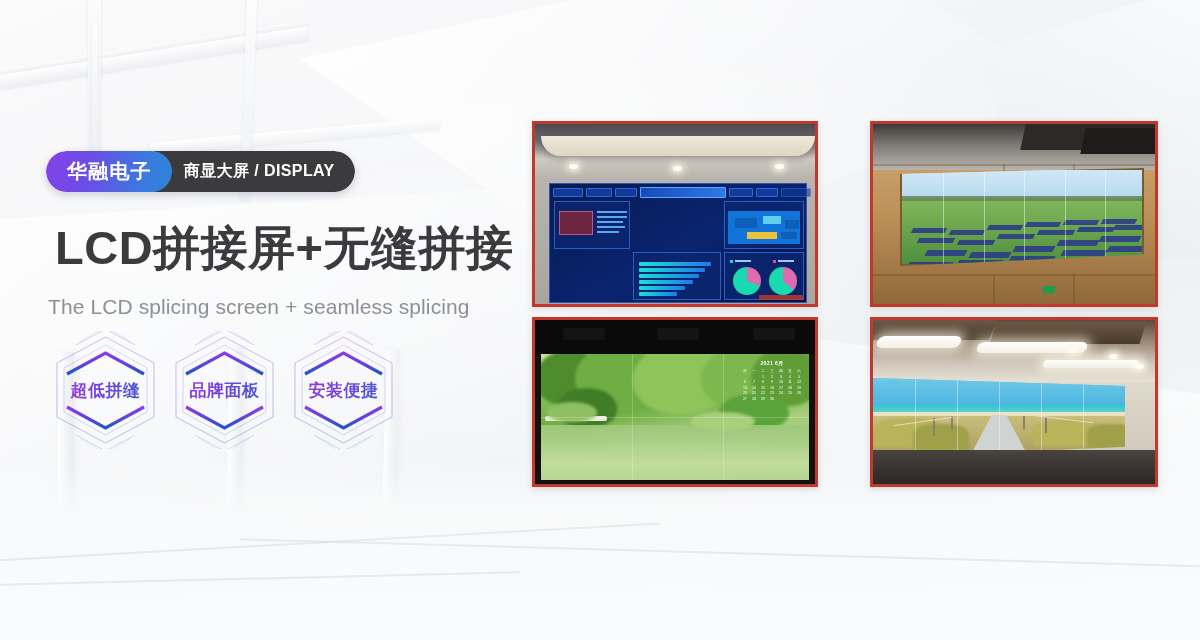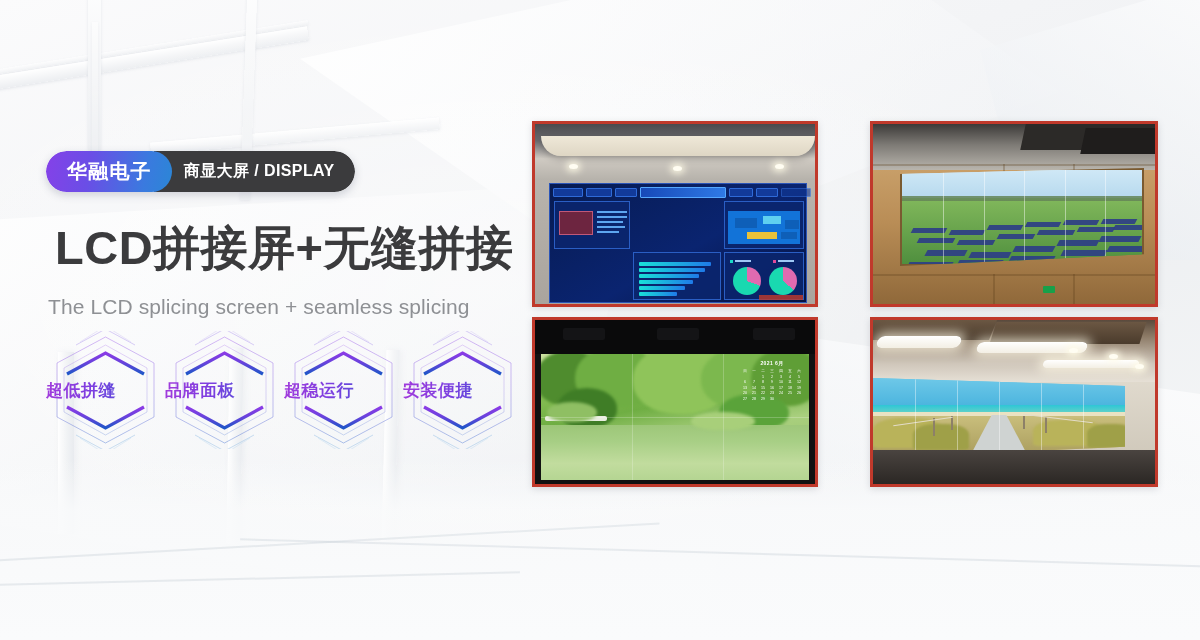--- a/index.html
+++ b/index.html
@@ -77,21 +77,21 @@
   .headline{ position:absolute; left:9px; top:224px; font-size:47px; font-weight:700;
              color:#3b3b3d; letter-spacing:.5px; white-space:nowrap; line-height:1; }
   .subline{ position:absolute; left:2px; top:295px; font-size:21px; color:#8e9094;
             font-weight:400; letter-spacing:.1px; white-space:nowrap; }
 
   
   .features{ position:absolute; left:0; top:331px; display:flex; gap:0; }
   .feat{ position:relative; width:119px; height:118px; flex:0 0 119px; }
   .feat svg{ position:absolute; left:0; top:0; }
   .feat .flabel{ position:absolute; left:0; right:0; top:50%; transform:translateY(-50%);
-                 font-size:17px; font-weight:700; letter-spacing:.5px;
+                 text-align:center; font-size:17px; font-weight:700; letter-spacing:.5px;
                  background:linear-gradient(90deg,#a13bdc 0%,#7b3fe0 40%,#2f5fd0 100%);
                  -webkit-background-clip:text; background-clip:text; color:transparent; }
 
   
   .photos{ position:absolute; left:532px; top:121px; width:628px; height:366px; }
   .shot{ position:absolute; border:3px solid #c0392b; overflow:hidden;
          box-shadow:0 2px 7px rgba(90,95,110,.2); background:#111; }
   .shot.tl{ left:0;    top:0;   width:286px; height:186px; }
   .shot.tr{ left:338px; top:0;  width:288px; height:186px; }
   .shot.bl{ left:0;    top:196px; width:286px; height:170px; }
@@ -239,33 +239,20 @@
           <polyline points="21,43 59.5,22 98,43" fill="none" stroke="url(#hg1)" stroke-width="3.2"></polyline>
           <polyline points="21,76 59.5,97 98,76" fill="none" stroke="url(#hg1)" stroke-width="3.2"></polyline>
           <polyline points="30,14 59.5,-2 89,14" fill="none" stroke="#b9a6f0" stroke-width="1" opacity=".55"></polyline>
           <polyline points="30,104 59.5,120 89,104" fill="none" stroke="#9fc4e8" stroke-width="1" opacity=".55"></polyline>
           <polyline points="34,11 59.5,-5 85,11" fill="none" stroke="#cfc4f5" stroke-width="1" opacity=".4"></polyline>
           <polyline points="34,107 59.5,123 85,107" fill="none" stroke="#b9d6ef" stroke-width="1" opacity=".4"></polyline>
         </svg>
         <div class="flabel">品牌面板</div>
       </div>
 
-      <div class="feat">
-        <svg width="119" height="118" viewBox="0 0 119 118">
-          <polygon points="59.5,6 108,32 108,86 59.5,112 11,86 11,32" fill="none" stroke="url(#hg1)" stroke-width="1" opacity=".35"></polygon>
-          <polygon points="59.5,14 101,37 101,81 59.5,104 18,81 18,37" fill="none" stroke="url(#hg1)" stroke-width="1" opacity=".22"></polygon>
-          <polyline points="21,43 59.5,22 98,43" fill="none" stroke="url(#hg1)" stroke-width="3.2"></polyline>
-          <polyline points="21,76 59.5,97 98,76" fill="none" stroke="url(#hg1)" stroke-width="3.2"></polyline>
-          <polyline points="30,14 59.5,-2 89,14" fill="none" stroke="#b9a6f0" stroke-width="1" opacity=".55"></polyline>
-          <polyline points="30,104 59.5,120 89,104" fill="none" stroke="#9fc4e8" stroke-width="1" opacity=".55"></polyline>
-          <polyline points="34,11 59.5,-5 85,11" fill="none" stroke="#cfc4f5" stroke-width="1" opacity=".4"></polyline>
-          <polyline points="34,107 59.5,123 85,107" fill="none" stroke="#b9d6ef" stroke-width="1" opacity=".4"></polyline>
-        </svg>
-        <div class="flabel">超稳运行</div>
-      </div>
 
       <div class="feat">
         <svg width="119" height="118" viewBox="0 0 119 118">
           <polygon points="59.5,6 108,32 108,86 59.5,112 11,86 11,32" fill="none" stroke="url(#hg1)" stroke-width="1" opacity=".35"></polygon>
           <polygon points="59.5,14 101,37 101,81 59.5,104 18,81 18,37" fill="none" stroke="url(#hg1)" stroke-width="1" opacity=".22"></polygon>
           <polyline points="21,43 59.5,22 98,43" fill="none" stroke="url(#hg1)" stroke-width="3.2"></polyline>
           <polyline points="21,76 59.5,97 98,76" fill="none" stroke="url(#hg1)" stroke-width="3.2"></polyline>
           <polyline points="30,14 59.5,-2 89,14" fill="none" stroke="#b9a6f0" stroke-width="1" opacity=".55"></polyline>
           <polyline points="30,104 59.5,120 89,104" fill="none" stroke="#9fc4e8" stroke-width="1" opacity=".55"></polyline>
           <polyline points="34,11 59.5,-5 85,11" fill="none" stroke="#cfc4f5" stroke-width="1" opacity=".4"></polyline>

